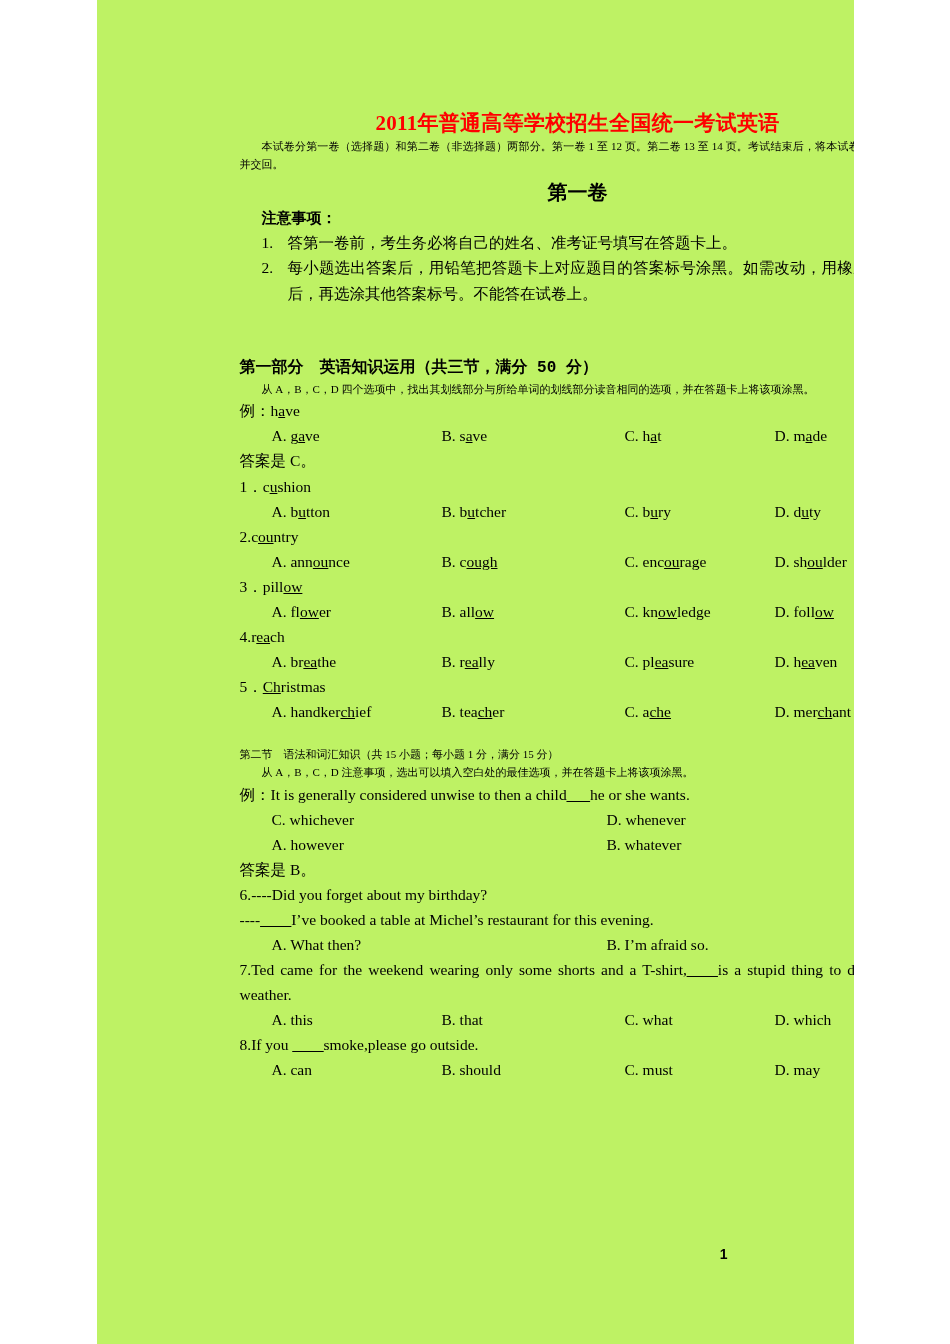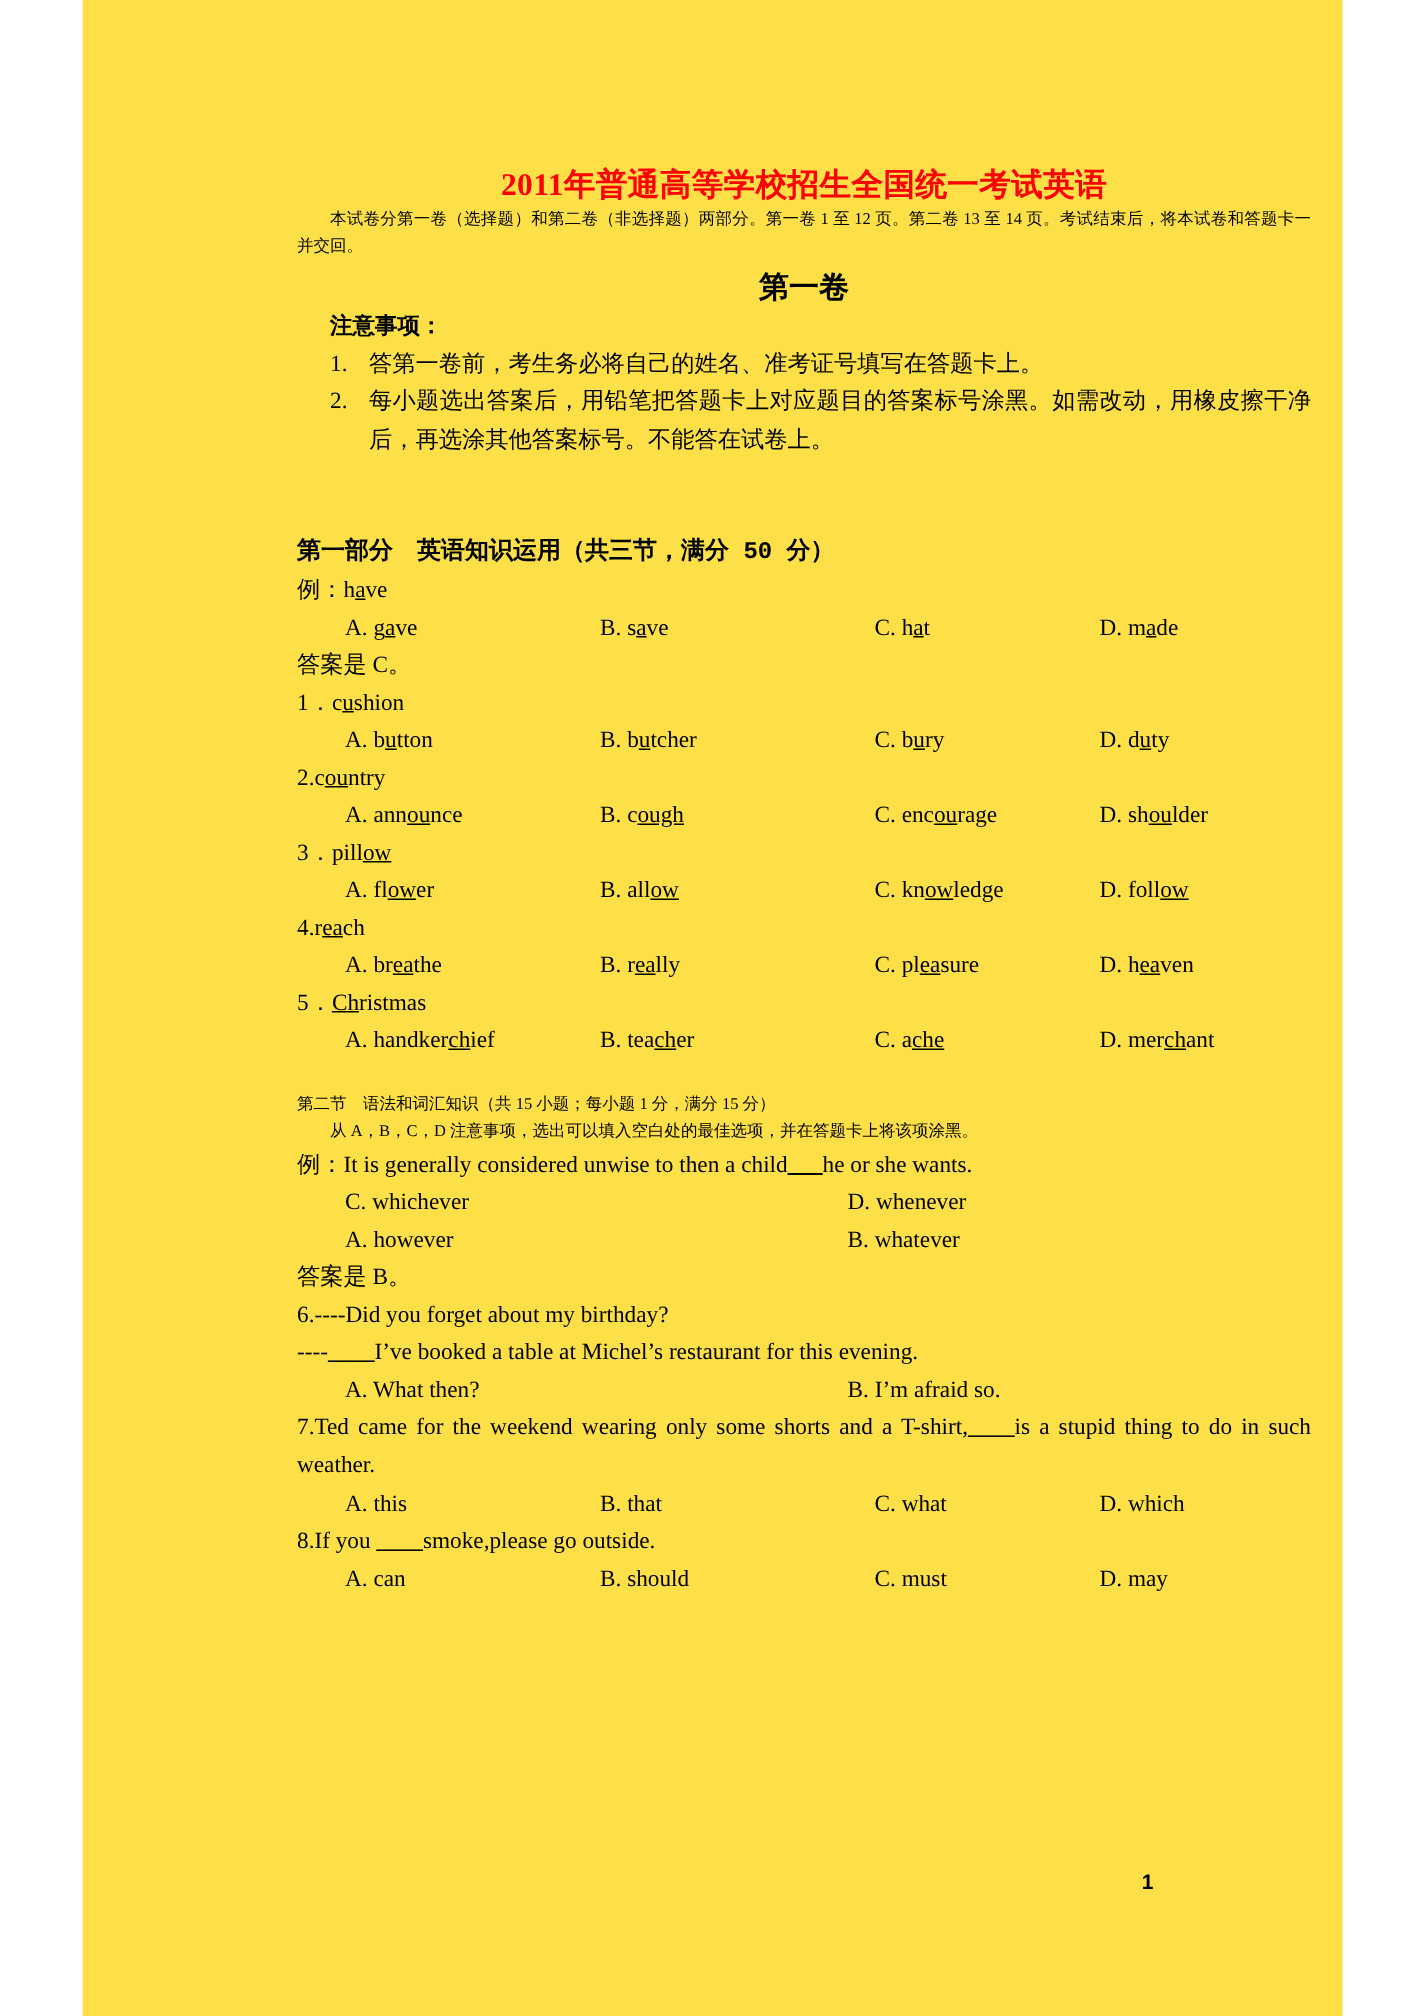--- a/index.html
+++ b/index.html
@@ -6,24 +6,24 @@
     margin: 0;
     padding: 0;
     background: #ffffff;
   }
   body {
     font-family: "Liberation Serif", "DejaVu Serif", serif;
     color: #000000;
   }
   .page {
     position: relative;
-    width: 840px;
+    width: 757px;
     height: 1344px;
     margin: 0 auto;
-    background: #fde047;
+    background: #bef264;
     overflow: hidden;
   }
   .content {
     position: absolute;
     left: 143px;
     top: 110px;
     width: 676px;
   }
 
   
@@ -168,20 +168,21 @@
     <div class="notice-item">
       <span class="notice-num">2.</span>
       <span class="notice-text">每小题选出答案后，用铅笔把答题卡上对应题目的答案标号涂黑。如需改动，用橡皮擦干净后，再选涂其他答案标号。不能答在试卷上。</span>
     </div>
 
     <div class="spacer-lg"></div>
     <div class="spacer-sm"></div>
 
     <div class="part-title">第一部分　英语知识运用（共三节，满分 50 分）</div>
 
+    <p class="para indent2">从 A，B，C，D 四个选项中，找出其划线部分与所给单词的划线部分读音相同的选项，并在答题卡上将该项涂黑。</p>
 
     <p class="q-stem"><span>例：</span><span>h</span><u class="ul">a</u><span>ve</span></p>
 
     <div class="opts4">
       <span class="o1"><span>A. </span><span>g</span><u class="ul">a</u><span>ve</span></span>
       <span class="o2"><span>B. </span><span>s</span><u class="ul">a</u><span>ve</span></span>
       <span class="o3"><span>C. </span><span>h</span><u class="ul">a</u><span>t</span></span>
       <span class="o4"><span>D. </span><span>m</span><u class="ul">a</u><span>de</span></span>
     </div>
 

